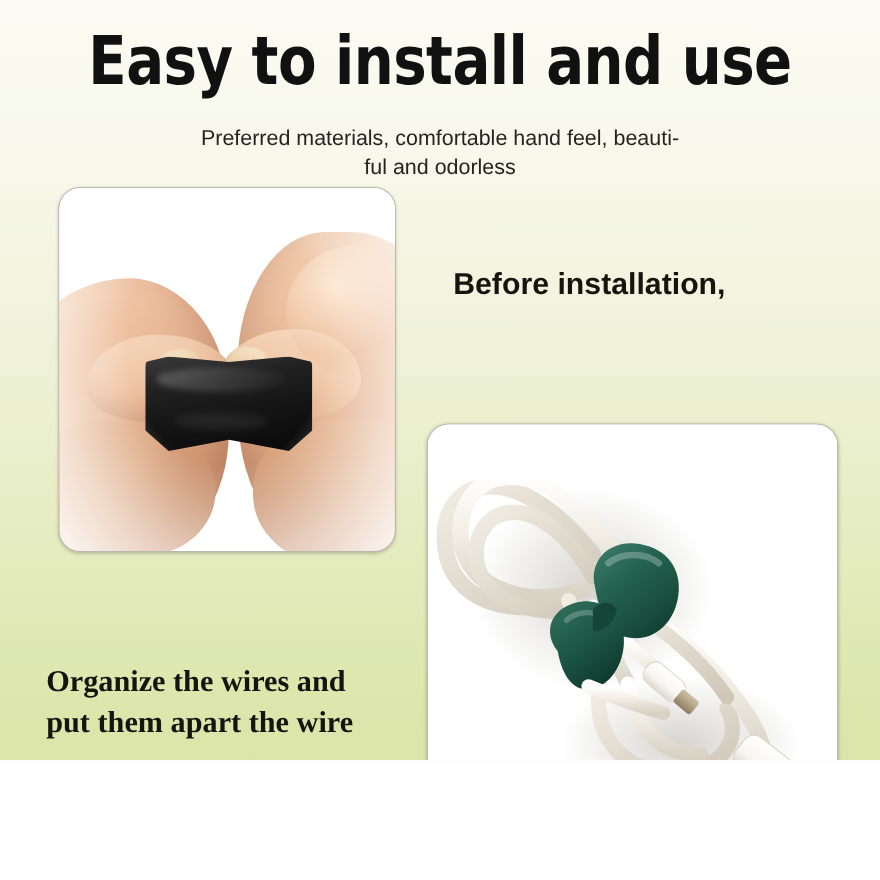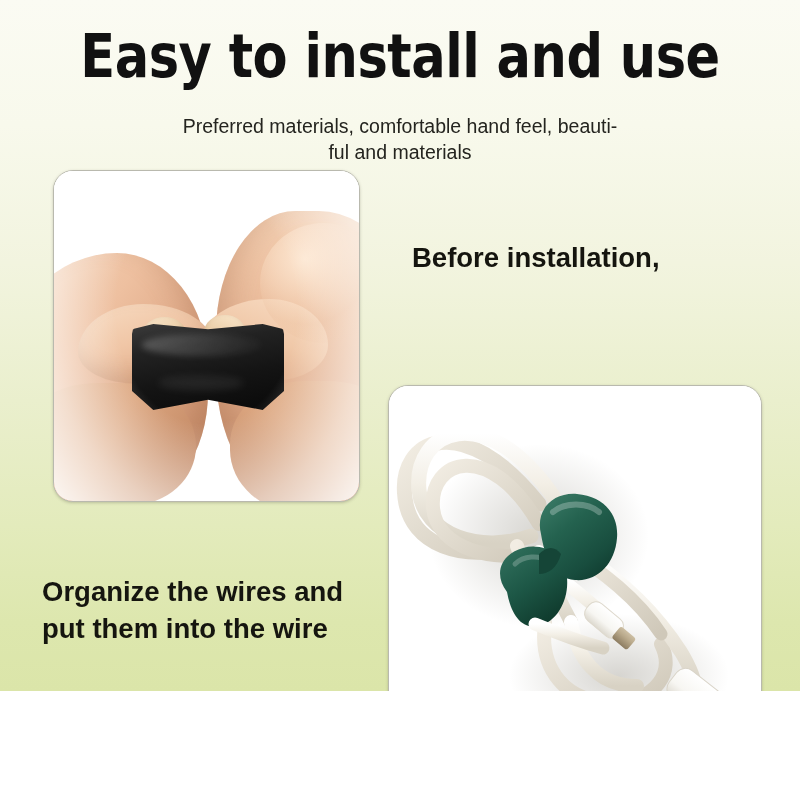--- a/index.html
+++ b/index.html
@@ -236,38 +236,39 @@
     width: 330px;
     font-size: 27.5px;
     line-height: 37px;
     font-weight: 700;
     color: #15150f;
   }
 
   #callout-left {
     position: absolute;
     left: 42px;
-    top: 573px;
+    top: 600px;
     width: 340px;
     font-size: 27.5px;
     line-height: 37px;
     font-weight: 700;
     color: #15150f;
+    font-family: Liberation Serif, serif;
   }
 </style>
 </head>
 <body>
 
 <div id="poster">
 
   <div id="headline">Easy to install and use</div>
 
   <div id="subhead">
     <span>Preferred materials, comfortable hand feel, beauti-</span><br>
-    <span>ful and materials</span>
+    <span>ful and odorless</span>
   </div>
 
   <div class="photo" id="photo-hands">
     <div class="photo-stage">
 
       <div class="hand" id="hand-left"></div>
       <div class="hand" id="hand-left-lower"></div>
       <div class="hand" id="hand-left-thumb"></div>
       <div class="hand" id="hand-left-nail"></div>
 
@@ -372,16 +373,16 @@
 
         <path d="M150 168 C 158 160, 166 160, 172 168 C 168 182, 160 188, 150 188 Z" fill="#154537"></path>
 
         <path d="M146 238 C 170 248, 192 256, 214 262" fill="none" stroke="url(#gCable)" stroke-width="13" stroke-linecap="round"></path>
       </svg>
     </div>
   </div>
 
   <div id="callout-left">
     <div>Organize the wires and</div>
-    <div>put them into the wire</div>
+    <div>put them apart the wire</div>
   </div>
 
 </div>
 
 </body></html>

